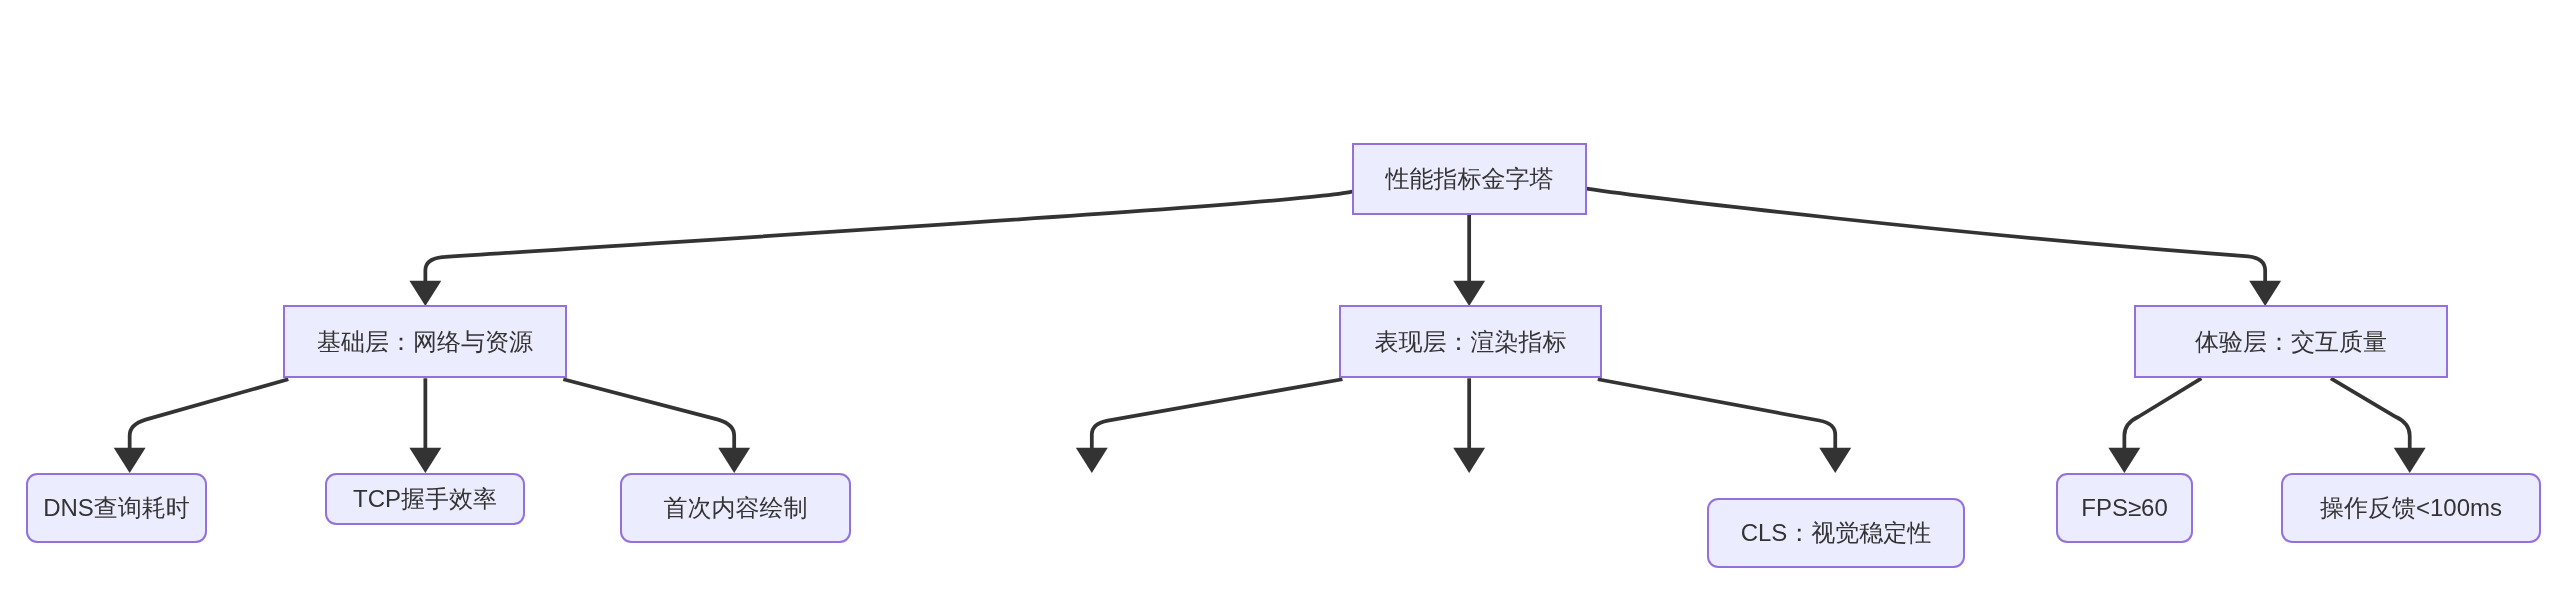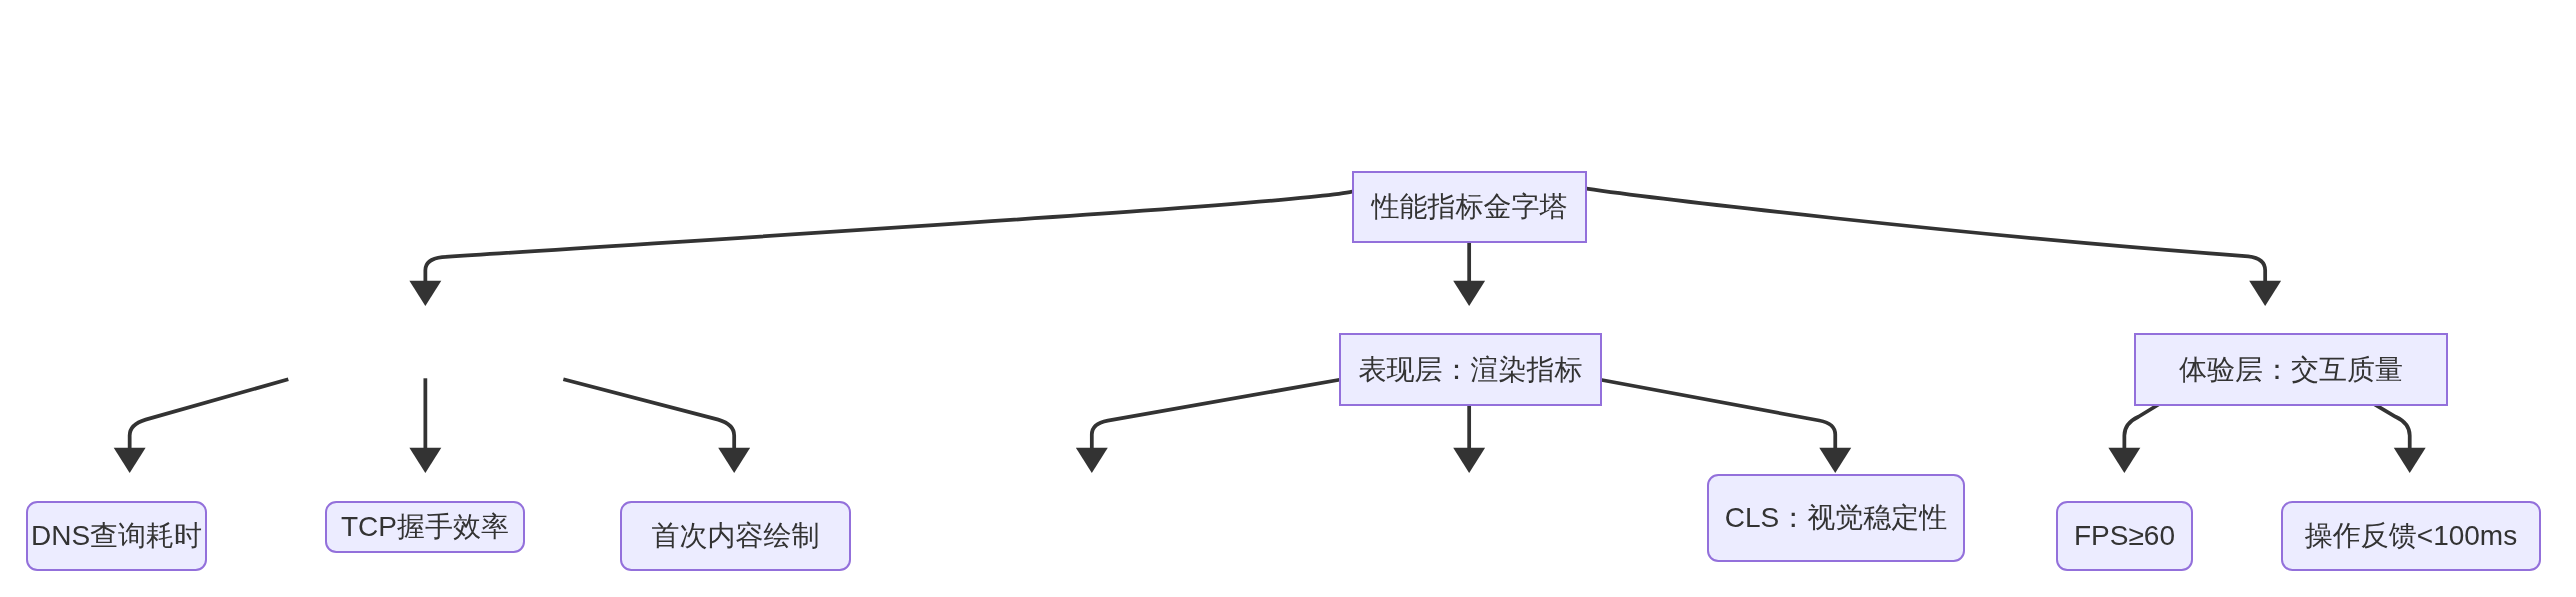--- a/index.html
+++ b/index.html
@@ -31,28 +31,27 @@
   .arrowhead {
     fill: #333333;
     stroke: none;
   }
   .node {
     position: absolute;
     box-sizing: border-box;
     background: #ECECFF;
     border: 2.3px solid #9370DB;
     color: #333333;
-    font-size: 28px;
+    font-size: 24px;
     line-height: 1;
     display: flex;
     align-items: center;
     justify-content: center;
     white-space: nowrap;
     text-align: center;
-    margin-top: 28px;
   }
   .node.rounded {
     border-radius: 11.3px;
   }
 </style>
 </head>
 <body>
 
 <div id="canvas">
 
@@ -109,24 +108,25 @@
     </g>
 
     <g>
       <path class="edge-line" d="M 2482 403 L 2551 444 Q 2566 451 2566 464 L 2566 478"></path>
       <polygon class="arrowhead" points="2549,477 2583,477 2566,504"></polygon>
     </g>
   </svg>
 
   <div class="node" style="left:1352px; top:143px; width:235px; height:72px;">性能指标金字塔</div>
 
+  <div class="node" style="left:283px; top:305px; width:284px; height:73px;">基础层：网络与资源</div>
   <div class="node" style="left:1339px; top:305px; width:263px; height:73px;">表现层：渲染指标</div>
   <div class="node" style="left:2134px; top:305px; width:314px; height:73px;">体验层：交互质量</div>
 
   <div class="node rounded" style="left:26px; top:473px; width:181px; height:70px;">DNS查询耗时</div>
   <div class="node rounded" style="left:325px; top:473px; width:200px; height:52px;">TCP握手效率</div>
   <div class="node rounded" style="left:620px; top:473px; width:231px; height:70px;">首次内容绘制</div>
-  <div class="node rounded" style="left:1707px; top:446px; width:258px; height:88px;">CLS：视觉稳定性</div>
+  <div class="node rounded" style="left:1707px; top:498px; width:258px; height:70px;">CLS：视觉稳定性</div>
   <div class="node rounded" style="left:2056px; top:473px; width:137px; height:70px;">FPS≥60</div>
   <div class="node rounded" style="left:2281px; top:473px; width:260px; height:70px;">操作反馈&lt;100ms</div>
 
 </div>
 
 
 </body></html>

